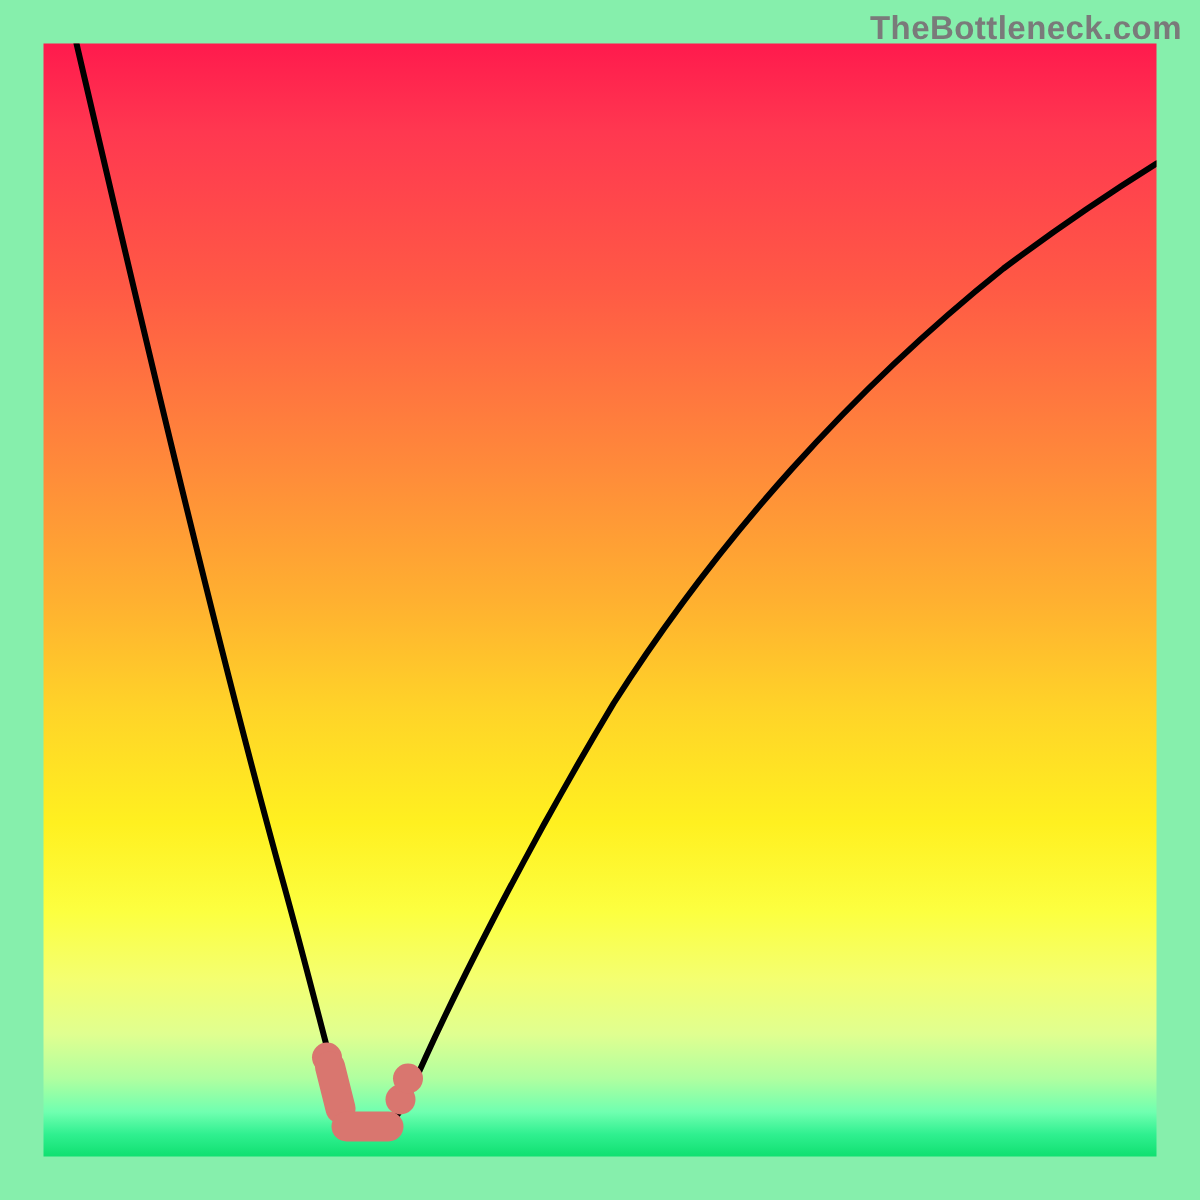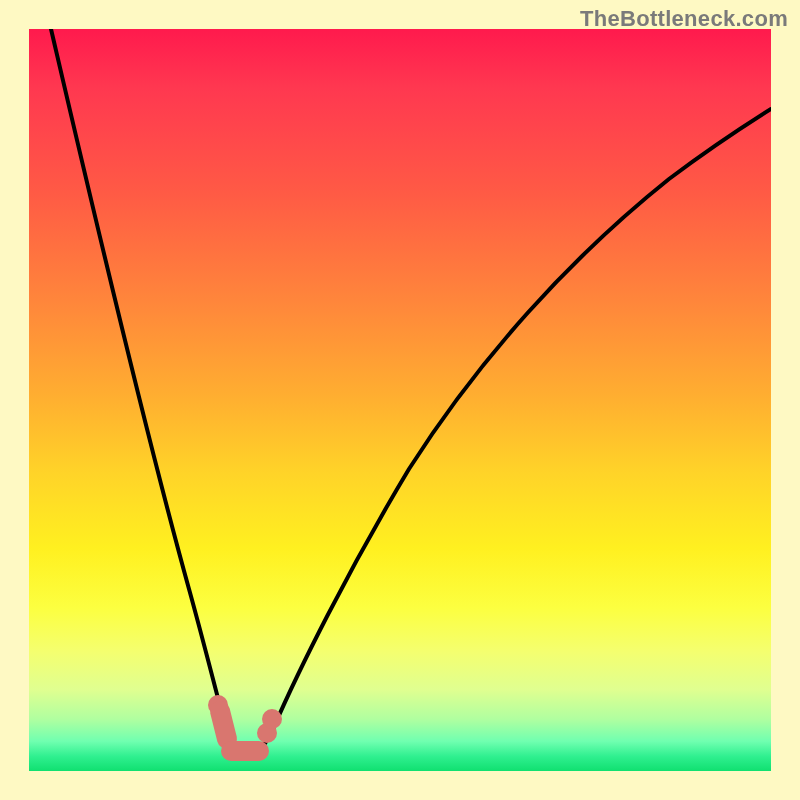--- a/index.html
+++ b/index.html
@@ -1,21 +1,21 @@
 <!DOCTYPE html>
 <html><head>
 <meta charset="utf-8">
 <style>
   * { margin: 0; padding: 0; box-sizing: border-box; }
   html, body { width: 800px; height: 800px; overflow: hidden; background: #000; }
   .frame {
     position: relative;
     width: 800px;
     height: 800px;
-    background: #fef9c3;
+    background: #86efac;
   }
   .plot-area {
     position: absolute;
     left: 29px;
     top: 29px;
     width: 742px;
     height: 742px;
     background: linear-gradient(to bottom,
       #ff1a4d 0%,
       #ff3850 8%,

